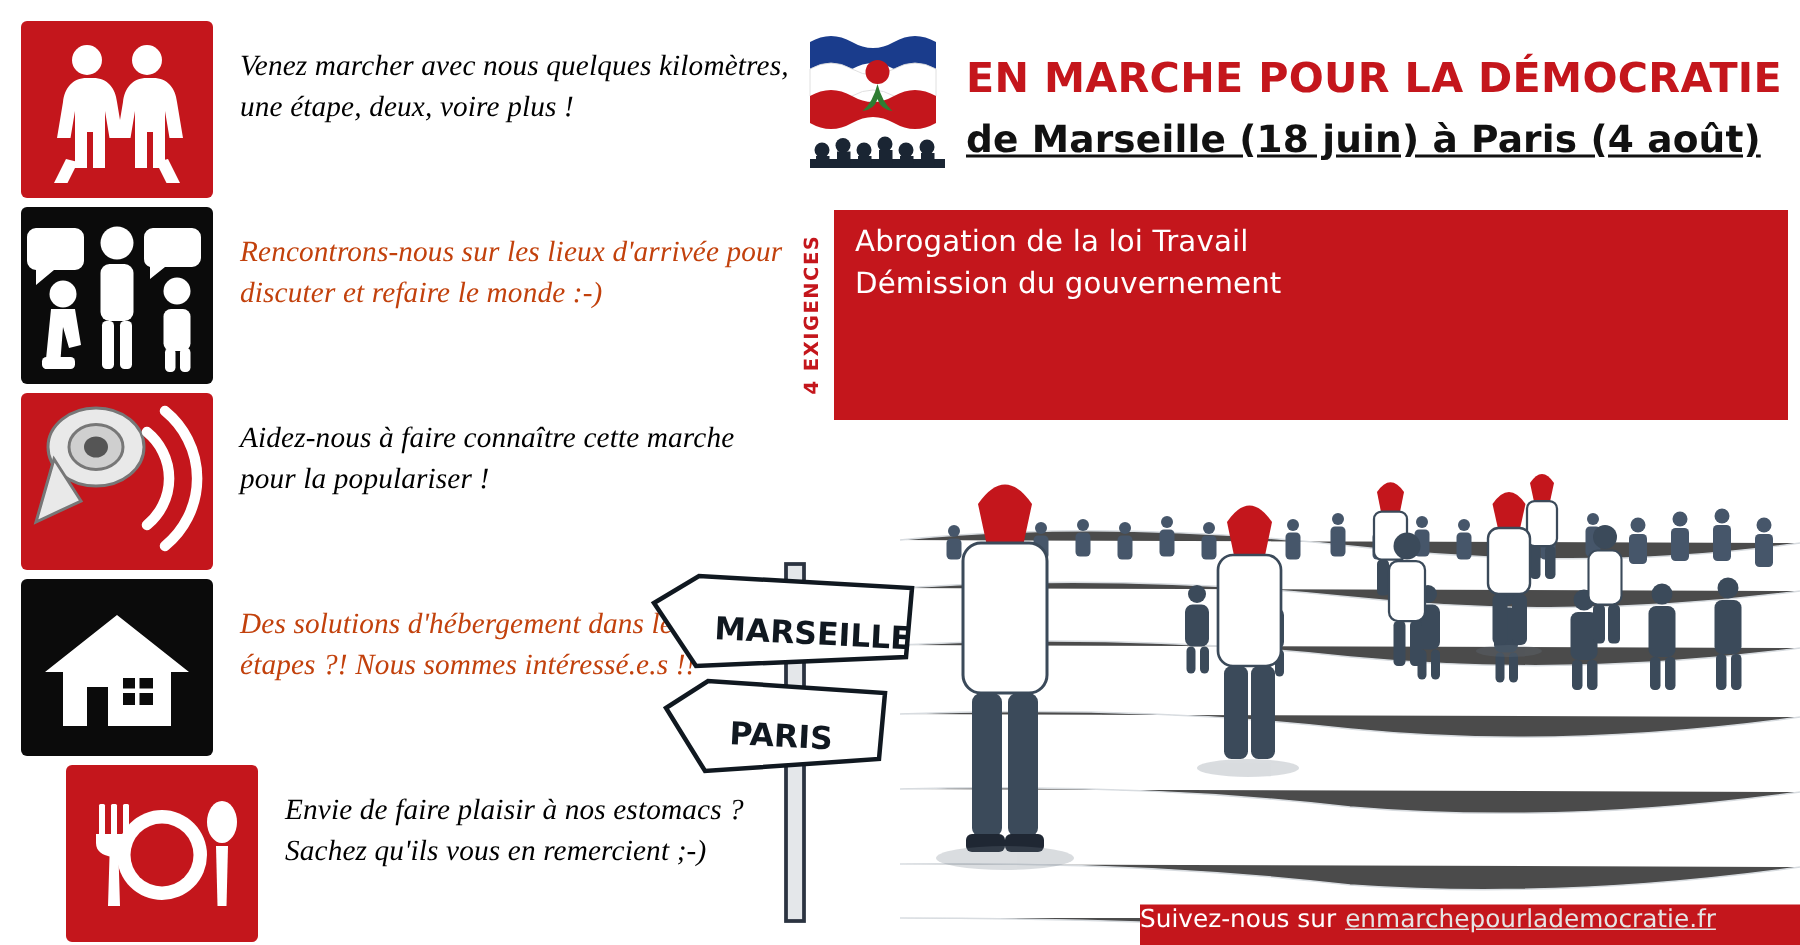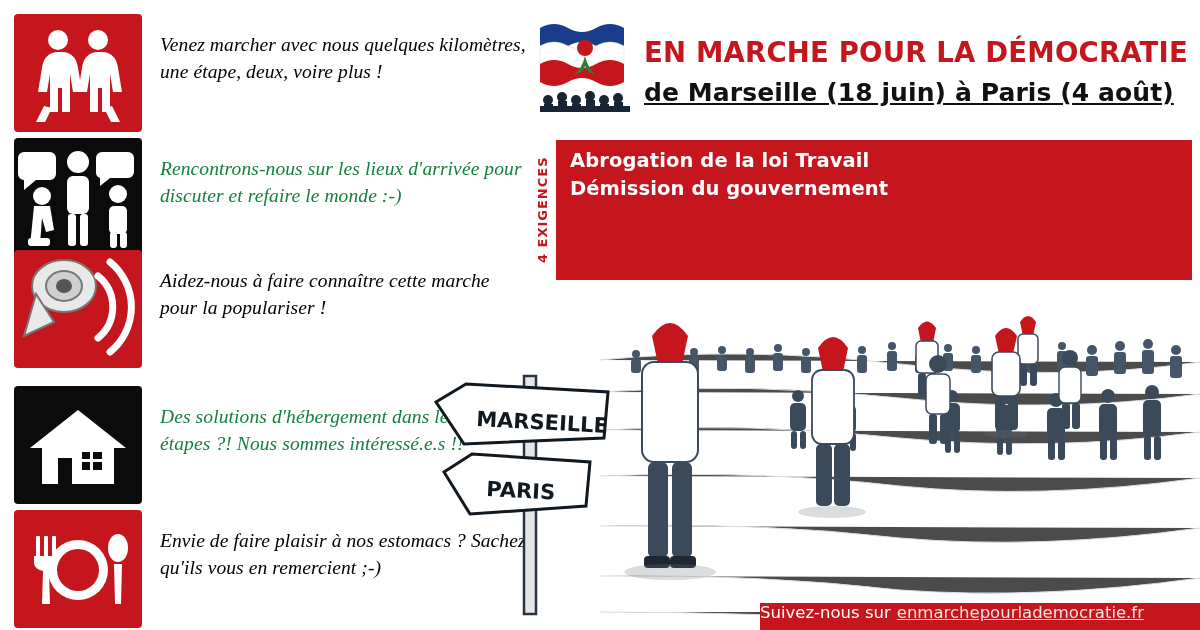--- a/index.html
+++ b/index.html
@@ -42,28 +42,28 @@
   .row-text {
     margin-left: 18px;
     padding-top: 18px;
     font-family: "Liberation Serif", serif;
     font-style: italic;
     font-size: 19.5px;
     line-height: 1.38;
     color: #000000;
     letter-spacing: .1px;
   }
-  .row-text.red { color: #15803d; }
+  .row-text.red { color: #c2410c; }
 
   
   #row-1 { top: 14px; }
   #row-2 { top: 138px; }
-  #row-3 { top: 250px; }
+  #row-3 { top: 262px; }
   #row-4 { top: 386px; }
-  #row-5 { top: 510px; }
+  #row-5 { top: 510px; padding-left: 30px; }
 
   
   .icon-svg { display: block; width: 100%; height: 100%; }
 
   
   .header {
     position: absolute;
     left: 536px; top: 16px;
     width: 656px; height: 108px;
   }
@@ -97,21 +97,21 @@
   .demands {
     position: absolute;
     left: 556px; top: 140px;
     width: 636px; height: 140px;
     background: #c4161c;
     padding: 7px 8px 7px 14px;
   }
   .demands-list {
     list-style: none;
     font-family: "DejaVu Sans", sans-serif;
-    font-weight: bold;
+    font-weight: normal;
     font-size: 19.5px;
     line-height: 1.42;
     color: #ffffff;
     white-space: nowrap;
     letter-spacing: .1px;
   }
   .demands-label {
     position: absolute;
     left: 530px; top: 140px;
     width: 24px; height: 140px;

